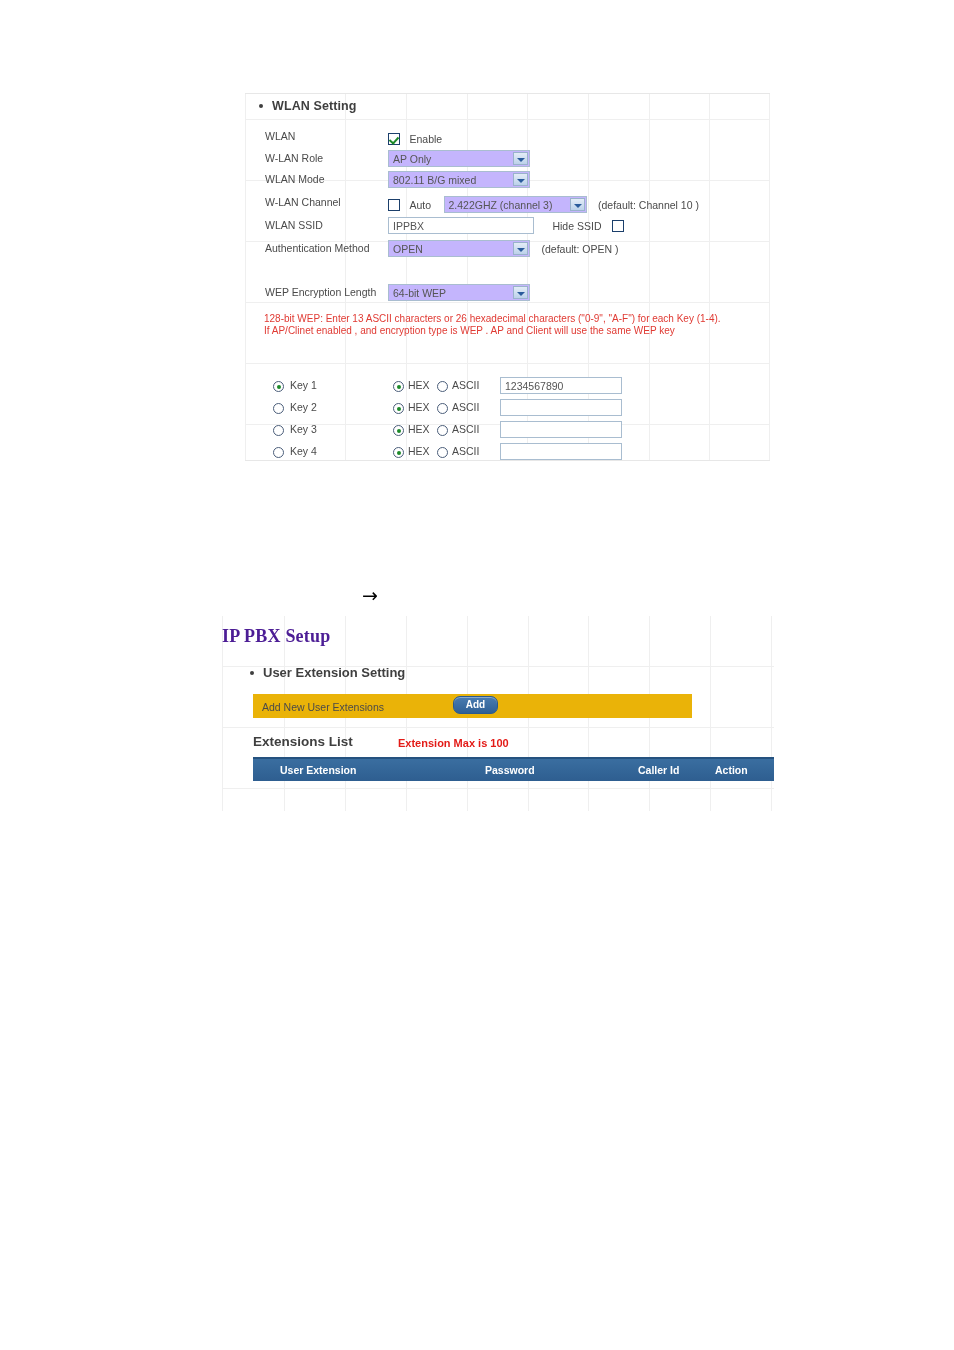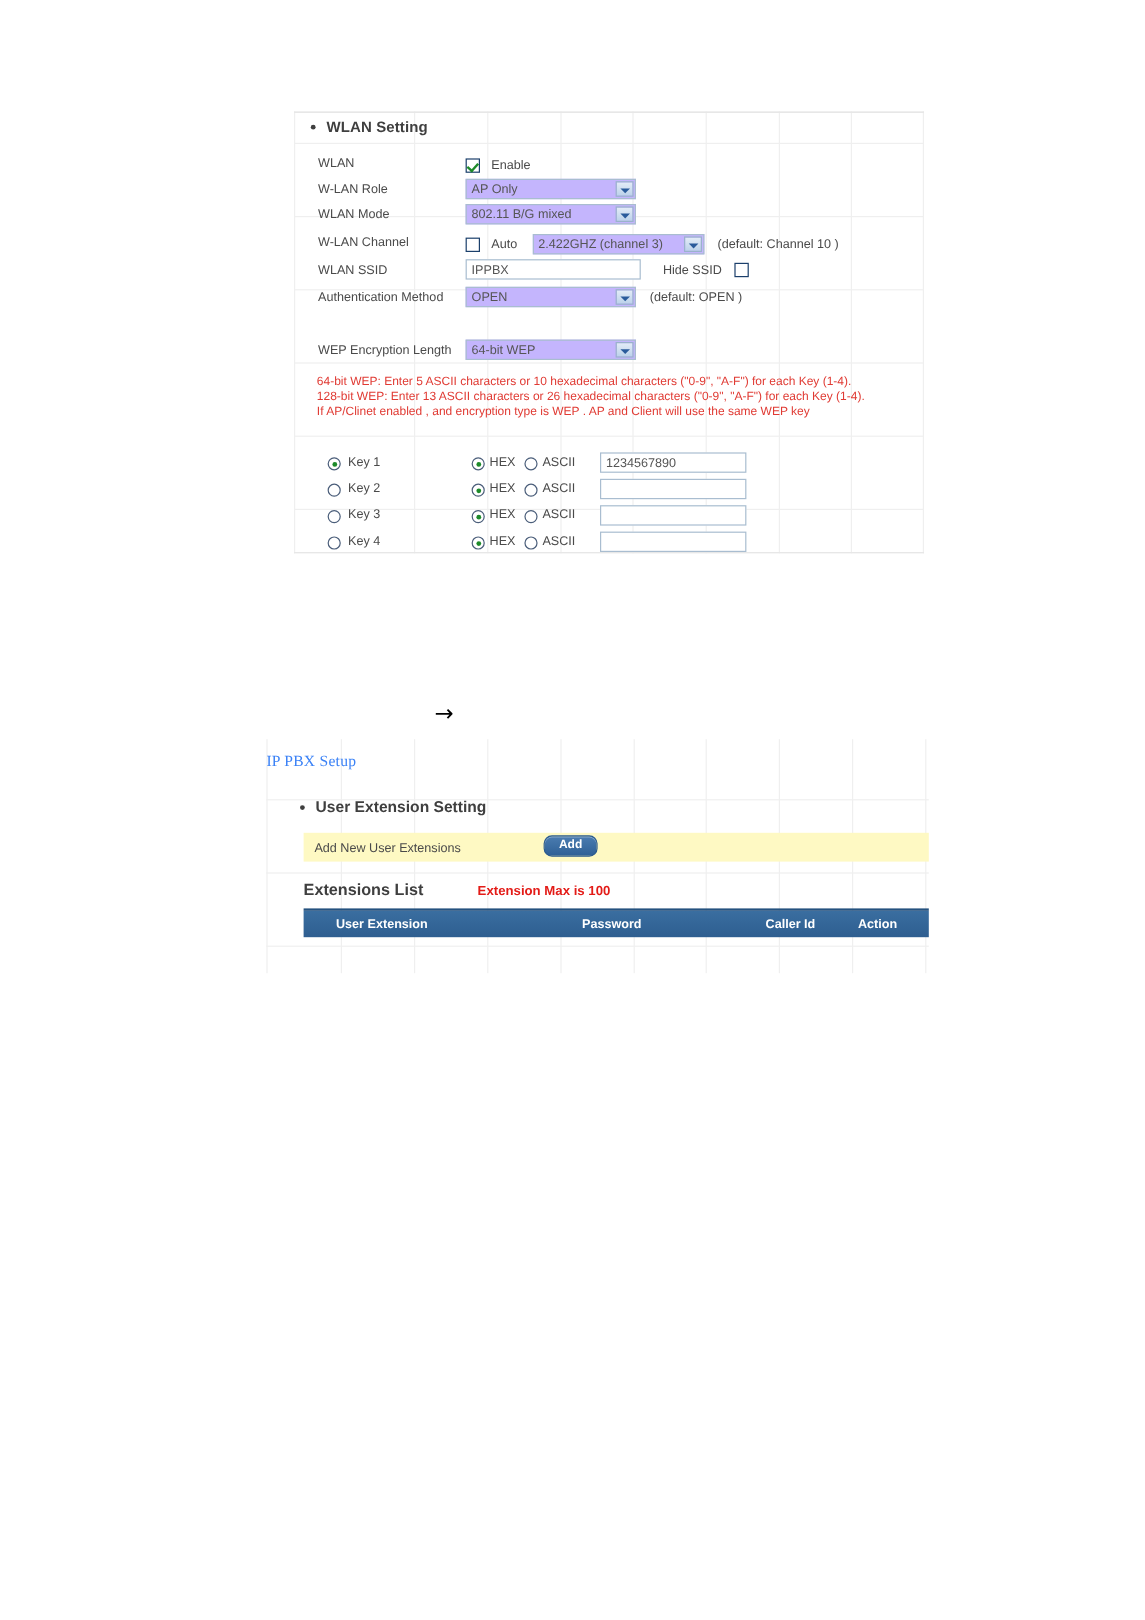--- a/index.html
+++ b/index.html
@@ -270,23 +270,23 @@
     left: 222px;
     top: 620px;
     width: 552px;
     height: 165px;
   }
   #pbx-title {
     position: absolute;
     left: 0;
     top: 6px;
     font-family: "Liberation Serif", serif;
-    font-size: 13px;
-    font-weight: normal;
-    color: #3b82f6;
+    font-size: 18px;
+    font-weight: bold;
+    color: #4c1d95;
     letter-spacing: .2px;
   }
   #pbx-sub {
     position: absolute;
     left: 28px;
     top: 45px;
     font-size: 13px;
     font-weight: bold;
     color: #3f3f3f;
   }
@@ -297,23 +297,23 @@
     background: #3f3f3f;
     border-radius: 50%;
     vertical-align: middle;
     margin-right: 9px;
     margin-bottom: 2px;
   }
   #add-bar {
     position: absolute;
     left: 31px;
     top: 74px;
-    width: 521px;
+    width: 439px;
     height: 24px;
-    background: #fef9c3;
+    background: #eab308;
   }
   #add-bar .abl {
     position: absolute;
     left: 9px;
     top: 7px;
     font-size: 10.5px;
     color: #4a4a4a;
     white-space: nowrap;
   }
   #add-btn {
@@ -539,21 +539,20 @@
     <span class="k-hext">HEX</span>
     <span class="radio k-ascr"></span>
     <span class="k-asct">ASCII</span>
     <span class="tinput k-val">
       <span></span>
     </span>
   </div>
 </div>
 
 <div id="wep-notes">
-  <p>64-bit WEP: Enter 5 ASCII characters or 10 hexadecimal characters ("0-9", "A-F") for each Key (1-4).</p>
   <p>128-bit WEP: Enter 13 ASCII characters or 26 hexadecimal characters ("0-9", "A-F") for each Key (1-4).</p>
   <p>If AP/Clinet enabled , and encryption type is WEP . AP and Client will use the same WEP key</p>
 </div>
 
 <div id="flow-arrow">→</div>
 
 <div id="pbx-section">
   <div id="pbx-title">IP PBX Setup</div>
 
   <div id="pbx-sub">

